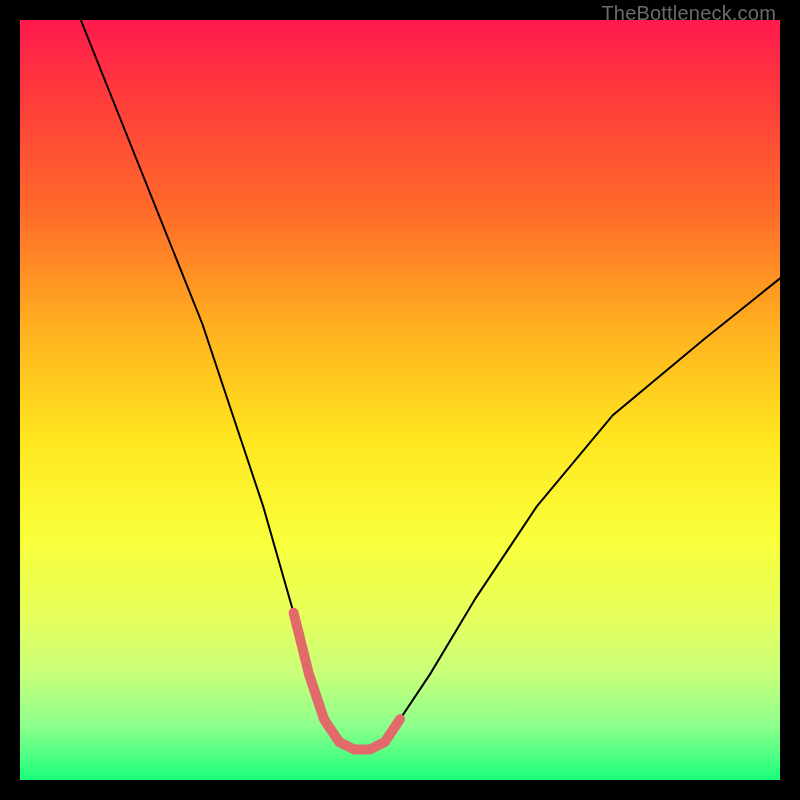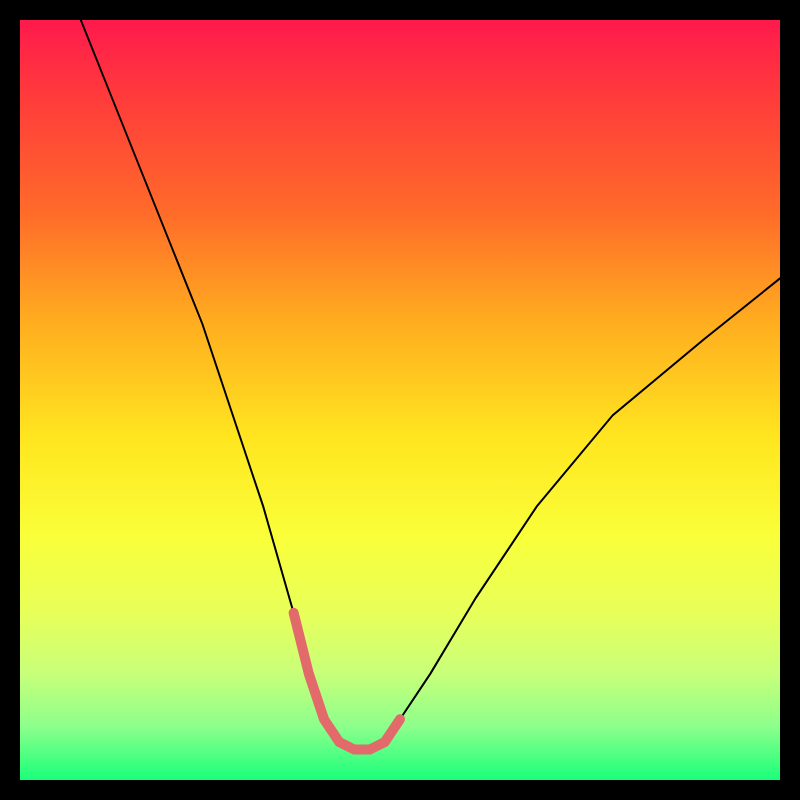--- a/index.html
+++ b/index.html
@@ -43,19 +43,20 @@
     left: 0;
     top: 0;
     width: 760px;
     height: 760px;
   }
 </style>
 </head>
 <body>
 
 <div class="frame">
+  <div class="attribution">TheBottleneck.com</div>
   <div class="plot-area">
     <svg class="curve" viewBox="0 0 760 760" preserveAspectRatio="none">
       <path id="curve-main" fill="none" stroke="#000000" stroke-width="2" stroke-linecap="round" d="M60.8 0.0 L91.2 76.0 L121.6 152.0 L152.0 228.0 L182.4 304.0 L212.8 395.2 L243.2 486.4 L273.6 592.8 L288.8 653.6 L304.0 699.2 L319.2 722.0 L334.4 729.6 L349.6 729.6 L364.8 722.0 L380.0 699.2 L410.4 653.6 L456.0 577.6 L516.8 486.4 L592.8 395.2 L684.0 319.2 L760.0 258.4"></path>
       <path id="curve-hl" fill="none" stroke="#e26a6a" stroke-width="10" stroke-linecap="round" stroke-linejoin="round" d="M273.6 592.8 L288.8 653.6 L304.0 699.2 L319.2 722.0 L334.4 729.6 L349.6 729.6 L364.8 722.0 L380.0 699.2"></path>
     </svg>
   </div>
 </div>
 
 </body></html>

